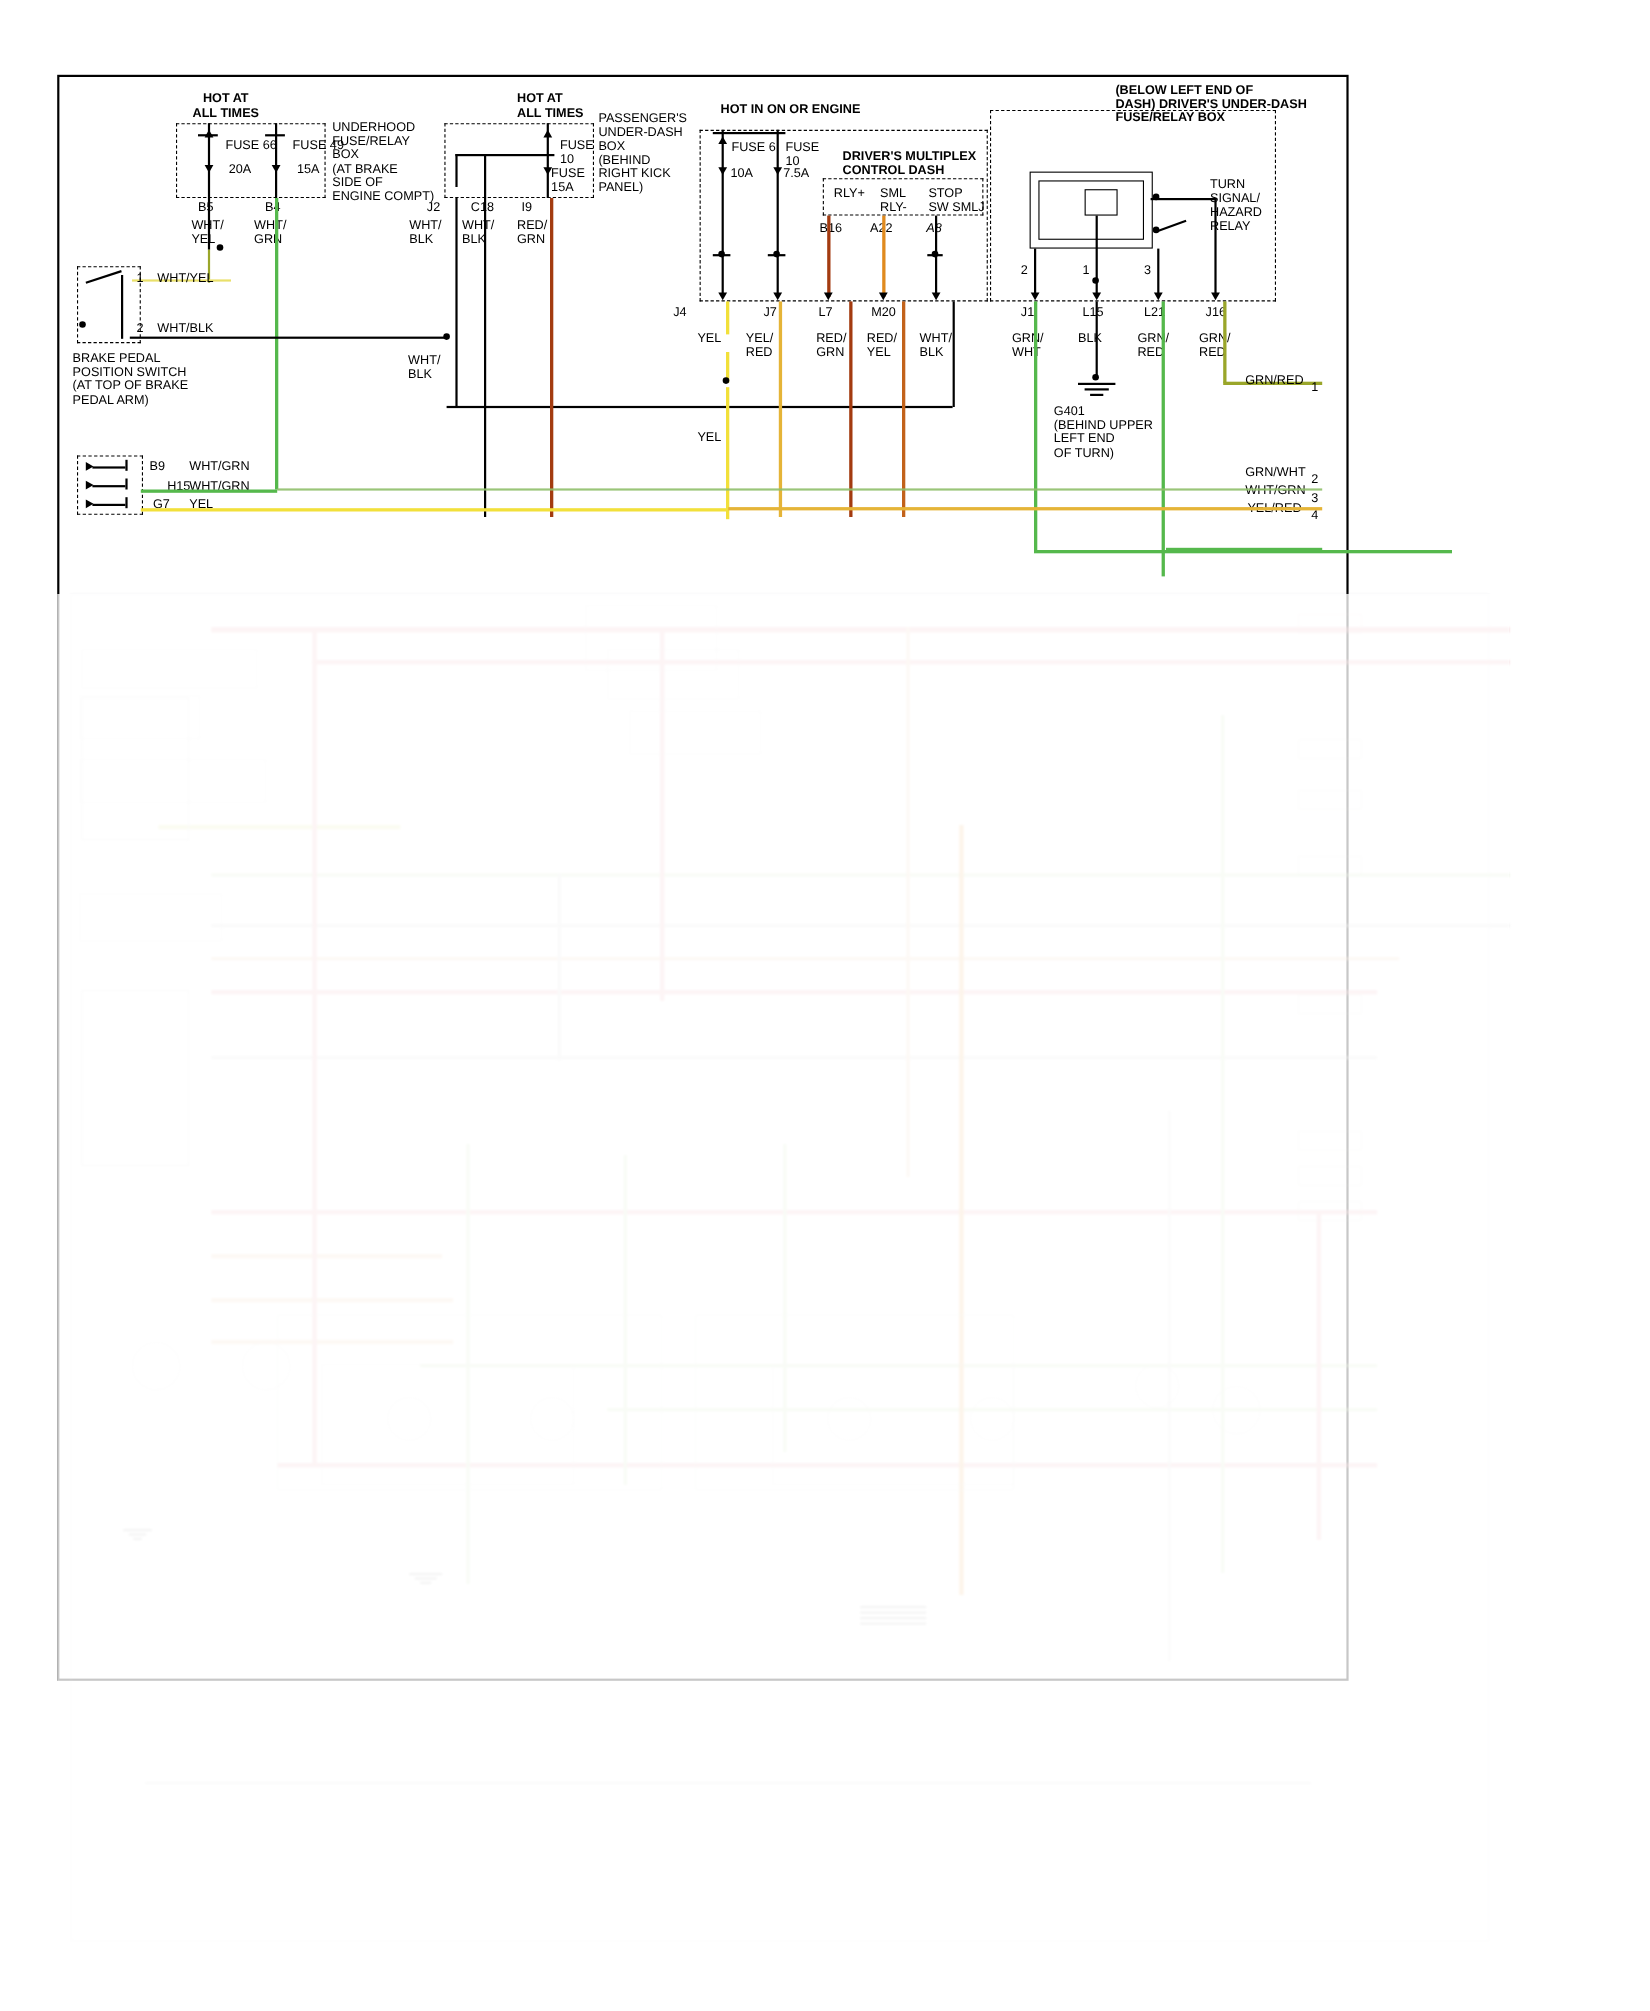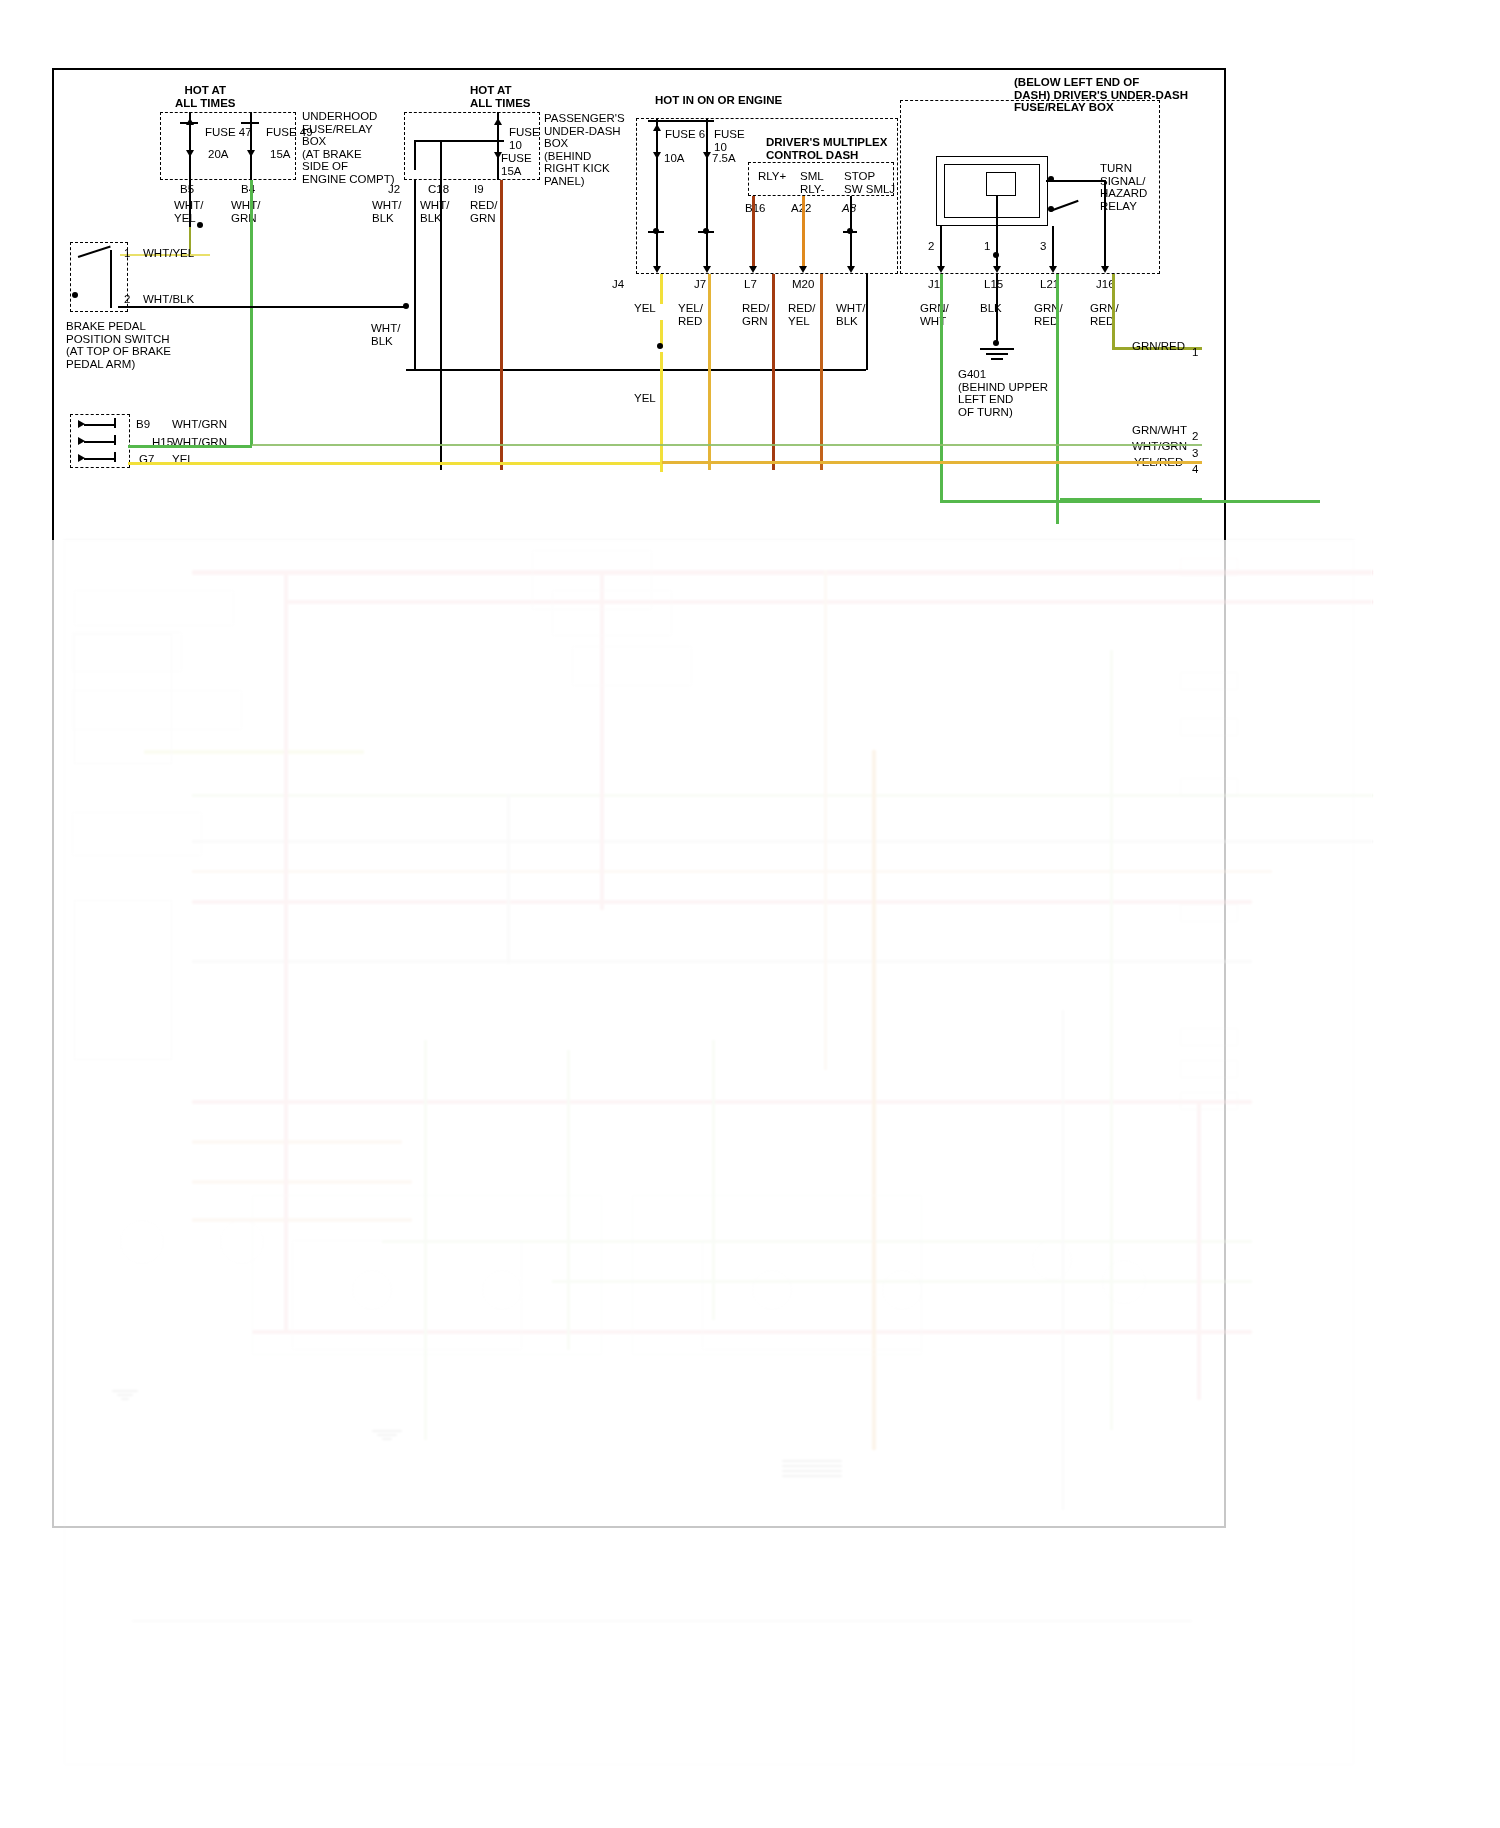--- a/index.html
+++ b/index.html
@@ -41,21 +41,21 @@
 DASH) DRIVER'S UNDER-DASH
 FUSE/RELAY BOX</div>
 
   <div class="dash" style="left:160px;top:112px;width:136px;height:68px;"></div>
   <div class="lbl" style="left:302px;top:110px;">UNDERHOOD
 FUSE/RELAY
 BOX
 (AT BRAKE
 SIDE OF
 ENGINE COMPT)</div>
-  <div class="lbl" style="left:205px;top:126px;">FUSE 47</div>
+  <div class="lbl" style="left:205px;top:126px;">FUSE 66</div>
   <div class="lbl" style="left:266px;top:126px;">FUSE 49</div>
   <div class="lbl" style="left:208px;top:148px;">20A</div>
   <div class="lbl" style="left:270px;top:148px;">15A</div>
 
   <div class="w v" style="left:189px;top:112px;height:68px;"></div>
   <div class="arrow-up" style="left:186px;top:118px;"></div>
   <div class="arrow-dn" style="left:186px;top:150px;"></div>
   <div class="w v" style="left:250px;top:112px;height:68px;"></div>
   <div class="arrow-dn" style="left:247px;top:150px;"></div>
   <div class="w h" style="left:180px;top:122px;width:18px;"></div>
@@ -84,21 +84,21 @@
   <div class="lbl" style="left:143px;top:293px;">WHT/BLK</div>
   <div class="lbl" style="left:66px;top:320px;">BRAKE PEDAL
 POSITION SWITCH
 (AT TOP OF BRAKE
 PEDAL ARM)</div>
 
   <div class="w h" style="left:118px;top:306px;width:290px;"></div>
   <div class="dot" style="left:403px;top:303px;"></div>
 
   <div class="dash" style="left:404px;top:112px;width:136px;height:68px;"></div>
-  <div class="lbl" style="left:544px;top:112px;">PASSENGER'S
+  <div class="lbl" style="left:544px;top:102px;">PASSENGER'S
 UNDER-DASH
 BOX
 (BEHIND
 RIGHT KICK
 PANEL)</div>
   <div class="lbl" style="left:509px;top:126px;">FUSE
 10</div>
   <div class="lbl" style="left:501px;top:152px;">FUSE
 15A</div>
   <div class="w v" style="left:497px;top:112px;height:68px;"></div>

